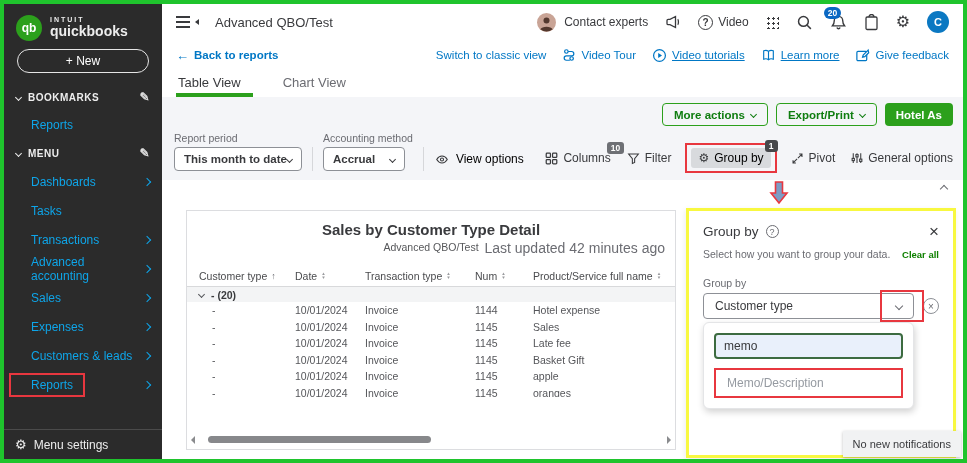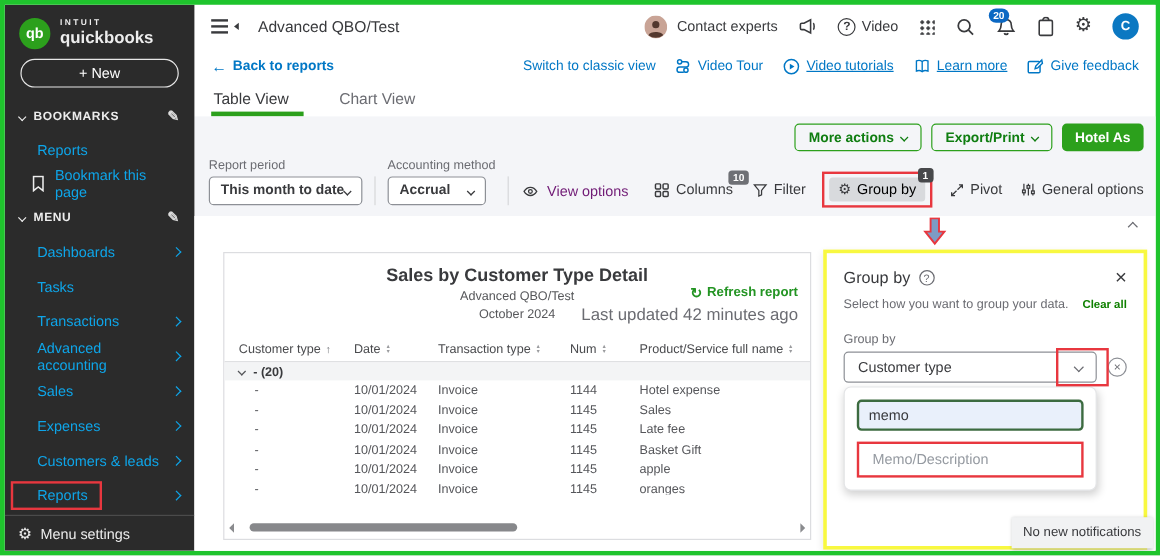--- a/index.html
+++ b/index.html
@@ -77,21 +77,21 @@
        gap:6px;padding:0 11px;cursor:pointer}
   .btn.outline{border:1px solid #2ca01c;color:#0f7d10;background:transparent}
   .btn.solid{background:#2ca01c;color:#fff}
   .tb-row2{display:flex;align-items:flex-end;margin-top:6px}
   .fld .lab{font-size:10.5px;color:#6b6c72;margin-bottom:3px}
   .select{background:#fff;border:1px solid #8d9096;border-radius:4px;height:24px;display:flex;
           align-items:center;justify-content:space-between;padding:0 9px;font-size:11.5px;
           font-weight:bold;color:#393a3d;cursor:pointer}
   .w1{width:128px}.w2{width:82px}
   .vdiv{width:1px;height:24px;background:#d6d7da;margin:0 10px}
-  .viewopt{display:flex;align-items:center;gap:6px;font-size:12px;color:#701a75;height:24px;cursor:pointer}
+  .viewopt{display:flex;align-items:center;gap:6px;font-size:12px;color:#000000;height:24px;cursor:pointer}
   .tb-tools{margin-left:auto;display:flex;align-items:center;gap:16px;height:26px}
   .tool{display:flex;align-items:center;gap:5px;font-size:12px;color:#393a3d;position:relative;cursor:pointer}
   .tool svg{stroke:#393a3d}
   .badge{position:absolute;top:-9px;right:-13px;background:#6e7075;color:#fff;font-size:8.5px;
          font-weight:bold;border-radius:3px;padding:1.5px 3.5px;line-height:1}
   .gb-outer{border:2px solid #e8373f;padding:3px 4px;margin:-6px -2px}
   .gb-pill{background:#d8dadd;border-radius:3px;padding:3px 7px;display:flex;align-items:center;
            gap:5px;position:relative;cursor:pointer}
   .gb-badge{position:absolute;top:-8px;right:-7px;background:#47484b;color:#fff;font-size:8.5px;
             font-weight:bold;border-radius:3px;padding:1.5px 4px;line-height:1}
@@ -179,26 +179,20 @@
     <div class="new-btn">+  New</div>
 
     <div class="side-head bm-head">
       <span class="chev down sm"></span>
       <span>BOOKMARKS</span>
       <span class="pencil">✎</span>
     </div>
     <div class="side-item">
       <span>Reports</span>
     </div>
-    <div class="side-item" style="padding-left:22px;gap:8px">
-      <svg width="12" height="14" viewBox="0 0 12 14">
-        <path d="M2 1h8v12l-4-3.2L2 13z" fill="none" stroke="#ededed" stroke-width="1.3"></path>
-        </svg>
-      <span>Bookmark this page</span>
-    </div>
 
     <div class="side-head">
       <span class="chev down sm"></span>
       <span>MENU</span>
       <span class="pencil">✎</span>
     </div>
 
     <div class="side-item menu-item">
       <span>Dashboards</span>
       <span class="chev right rchev"></span>
@@ -429,26 +423,21 @@
       <span class="collapse chev up"></span>
 
       <svg class="down-arrow" width="20" height="24" viewBox="0 0 20 24">
         <path d="M6.5 1h7v11h4.5L10 22 2 12h4.5z" fill="#7e9cc4" stroke="#e8373f" stroke-width="1.6"></path>
       </svg>
 
       <div class="card">
         <div class="card-head">
           <div class="r-title">Sales by Customer Type Detail</div>
           <div class="r-sub">Advanced QBO/Test</div>
-          <div class="r-sub">October 2024</div>
           <div class="refresh-wrap">
-            <div class="refresh">
-              <span class="rf"></span>
-              <span>Refresh report</span>
-            </div>
             <div class="updated">Last updated 42 minutes ago</div>
           </div>
         </div>
 
         <div class="grid thead">
           <span class="th">
             <span>Customer type</span>
               <span class="up-arr"></span>
             </span>
           <span class="th">

